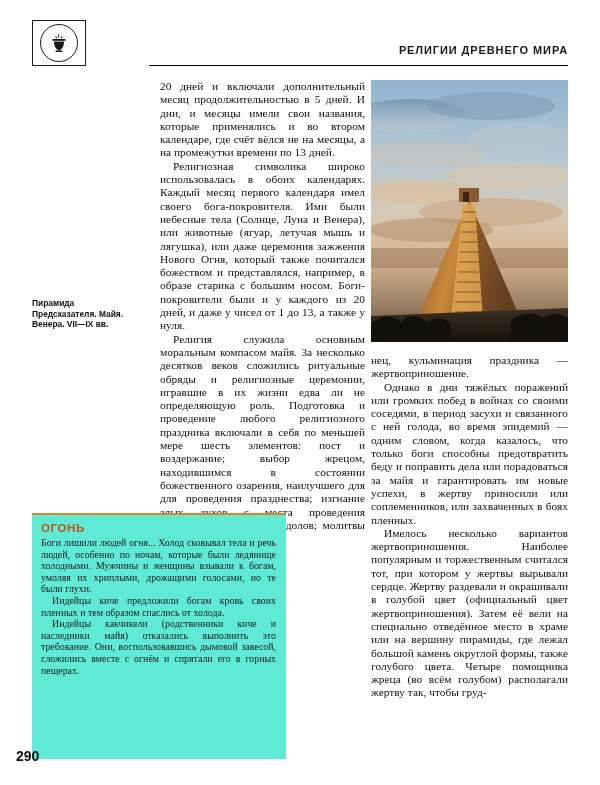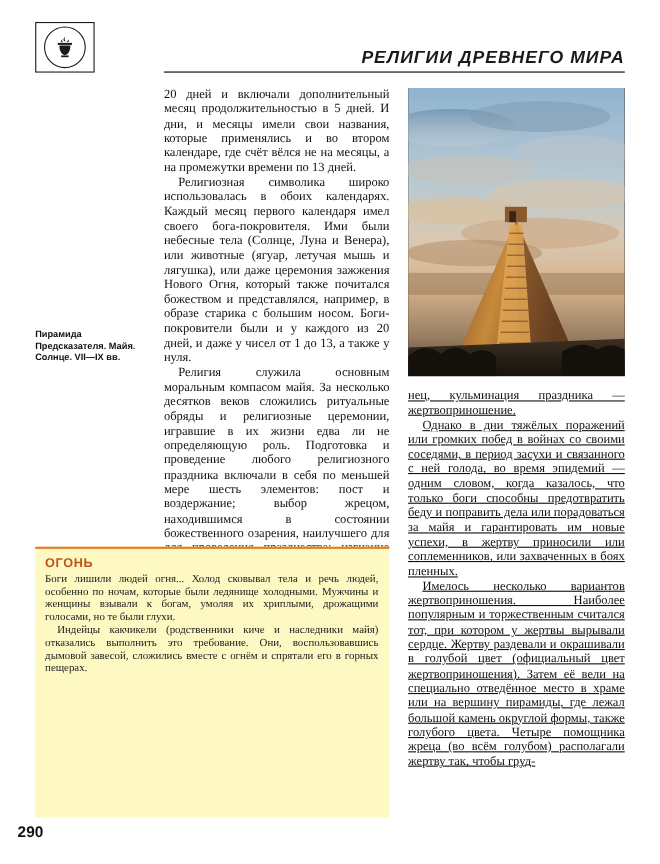--- a/index.html
+++ b/index.html
@@ -57,49 +57,47 @@
     top: 65px;
     width: 419px;
     height: 1.3px;
     background: #000000;
   }
   .header-title {
     position: absolute;
     right: 32px;
     top: 44px;
     font-family: "Liberation Sans", sans-serif;
-    font-size: 16px;
+    font-size: 11px;
     font-weight: bold;
     letter-spacing: 0.9px;
     color: #1a1a1a;
     text-transform: uppercase;
-    font-style: italic;
   }
 
   
   .col-left {
     position: absolute;
-    left: 149px;
+    left: 160px;
     top: 80px;
     width: 205px;
     text-align: justify;
     font-size: 11.4px;
     line-height: 13.3px;
     color: #111;
   }
   .col-right {
     position: absolute;
     left: 371px;
     top: 354px;
     width: 197px;
     text-align: justify;
     font-size: 11.4px;
     line-height: 13.3px;
     color: #111;
-    text-decoration: underline;
   }
   .col-left p, .col-right p {
     margin: 0;
     text-indent: 13px;
   }
   .col-left p.noind, .col-right p.noind {
     text-indent: 0;
   }
 
   
@@ -124,24 +122,24 @@
     height: 262px;
     overflow: hidden;
     background: #23201e;
   }
   .photo svg { display: block; }
 
   
   .sidebox {
     position: absolute;
     left: 32px;
-    top: 497px;
-    width: 322px;
+    top: 513px;
+    width: 254px;
     height: 244px;
-    background: #fef9c3;
+    background: #5eead4;
     border-top: 2.4px solid #e0802c;
   }
   .sidebox-title {
     margin: 7px 0 3px 9px;
     font-family: "Liberation Sans", sans-serif;
     font-size: 11.5px;
     font-weight: bold;
     letter-spacing: 0.6px;
     color: #c0531a;
   }
@@ -251,37 +249,38 @@
       <rect x="88" y="108" width="20" height="14" fill="#8a5a2e"></rect>
       <rect x="92" y="112" width="6" height="10" fill="#3a2414"></rect>
 
       <path d="M0 236 L197 228 L197 262 L0 262 Z" fill="url(#ground)"></path>
 
       <path d="M0 244 q16 -14 30 -2 q12 -12 26 0 q14 -8 24 2 l0 20 l-80 0 Z" fill="#14110c"></path>
       <path d="M140 240 q18 -12 32 -2 q12 -8 25 0 l0 24 l-57 0 Z" fill="#14110c"></path>
     </svg>
   </div>
 
-  <div class="caption">Пирамида Предсказателя. Майя. Солнце. VII—IX вв.</div>
+  <div class="caption">Пирамида Предсказателя. Майя. Венера. VII—IX вв.</div>
 
   <div class="col-left">
     <p class="noind">20 дней и включали дополнительный месяц продолжительностью в 5 дней. И дни, и месяцы имели свои названия, которые применялись и во втором календаре, где счёт вёлся не на месяцы, а на промежутки времени по 13 дней.</p>
     <p>Религиозная символика широко использовалась в обоих календарях. Каждый месяц первого календаря имел своего бога-покровителя. Ими были небесные тела (Солнце, Луна и Венера), или животные (ягуар, летучая мышь и лягушка), или даже церемония зажжения Нового Огня, который также почитался божеством и представлялся, например, в образе старика с большим носом. Боги-покровители были и у каждого из 20 дней, и даже у чисел от 1 до 13, а также у нуля.</p>
     <p>Религия служила основным моральным компасом майя. За несколько десятков веков сложились ритуальные обряды и религиозные церемонии, игравшие в их жизни едва ли не определяющую роль. Подготовка и проведение любого религиозного праздника включали в себя по меньшей мере шесть элементов: пост и воздержание; выбор жрецом, находившимся в состоянии божественного озарения, наилучшего для для проведения празднества; изгнание злых духов с места проведения праздника; окуривание идолов; молитвы и, нако-</p>
   </div>
 
   <div class="col-right">
     <p class="noind">нец, кульминация праздника — жертвоприношение.</p>
     <p>Однако в дни тяжёлых поражений или громких побед в войнах со своими соседями, в период засухи и связанного с ней голода, во время эпидемий — одним словом, когда казалось, что только боги способны предотвратить беду и поправить дела или порадоваться за майя и гарантировать им новые успехи, в жертву приносили или соплеменников, или захваченных в боях пленных.</p>
     <p>Имелось несколько вариантов жертвоприношения. Наиболее популярным и торжественным считался тот, при котором у жертвы вырывали сердце. Жертву раздевали и окрашивали в голубой цвет (официальный цвет жертвоприношения). Затем её вели на специально отведённое место в храме или на вершину пирамиды, где лежал большой камень округлой формы, также голубого цвета. Четыре помощника жреца (во всём голубом) располагали жертву так, чтобы груд-</p>
   </div>
 
   <div class="sidebox">
     <div class="sidebox-title">ОГОНЬ</div>
     <div class="sidebox-body">
       <p class="noind">Боги лишили людей огня... Холод сковывал тела и речь людей, особенно по ночам, которые были ледянище холодными. Мужчины и женщины взывали к богам, умоляя их хриплыми, дрожащими голосами, но те были глухи.</p>
+      <p>Индейцы киче предложили богам кровь своих пленных и тем образом спаслись от холода.</p>
       <p>Индейцы какчикели (родственники киче и наследники майя) отказались выполнить это требование. Они, воспользовавшись дымовой завесой, сложились вместе с огнём и спрятали его в горных пещерах.</p>
     </div>
   </div>
 
   <div class="folio">290</div>
 
 </div>
 
 </body></html>

